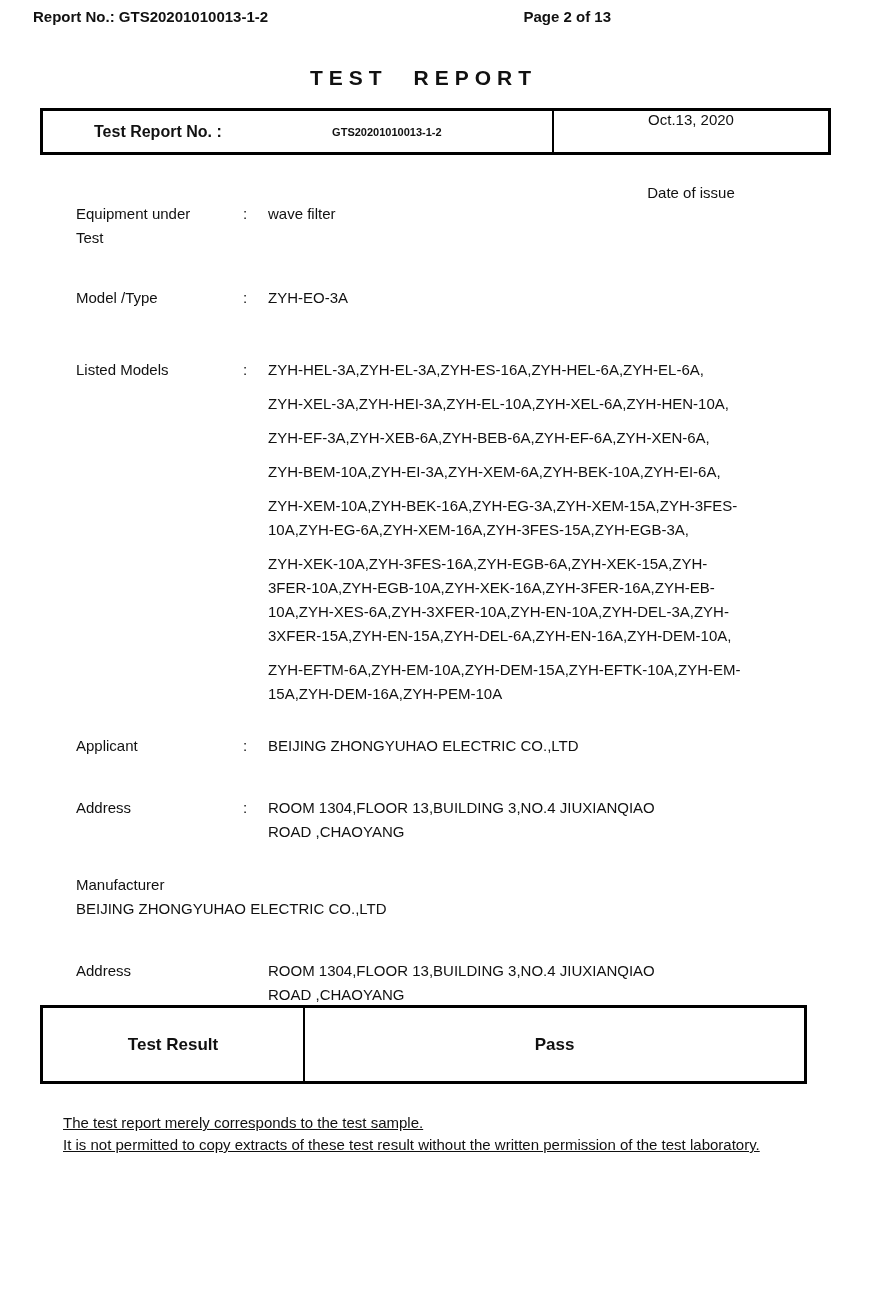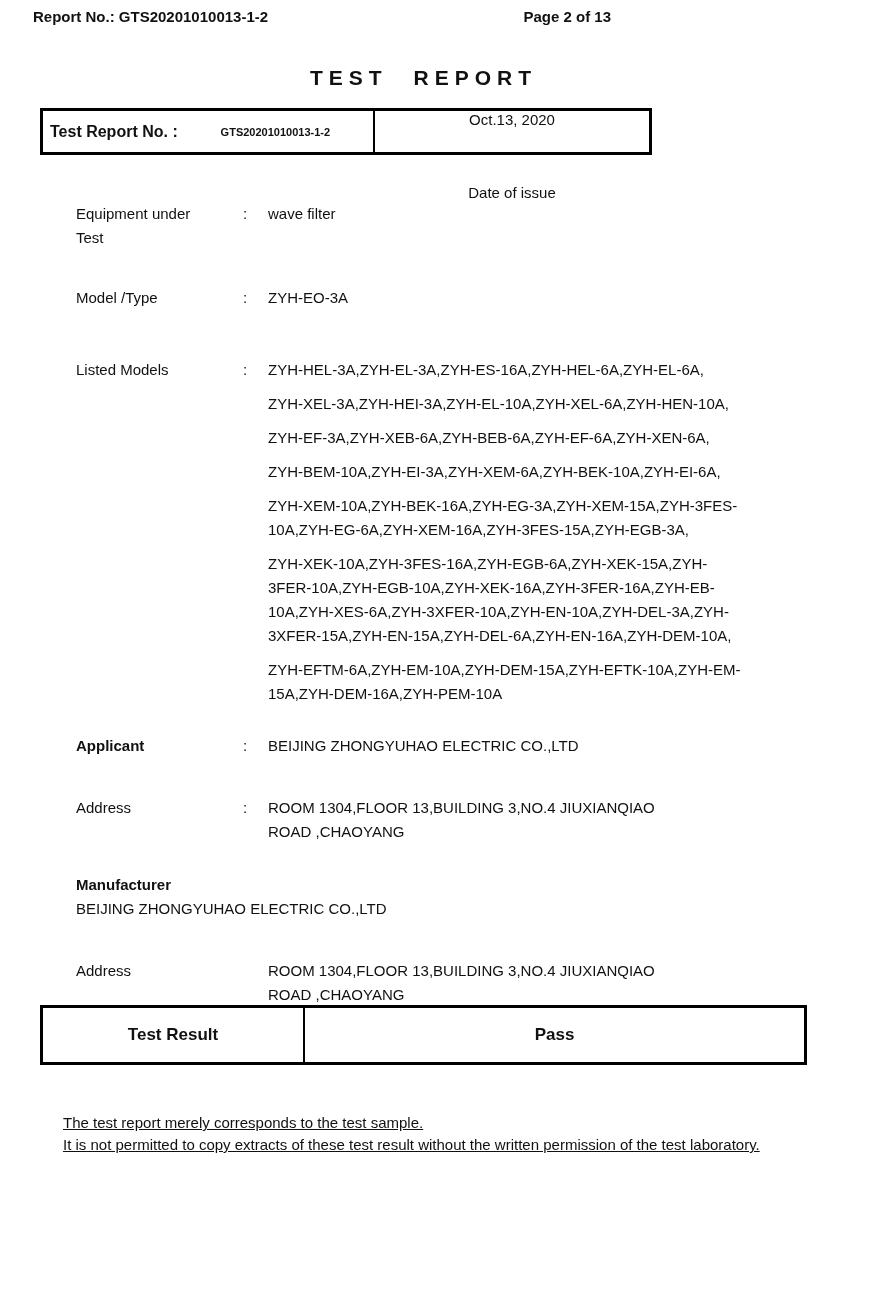--- a/index.html
+++ b/index.html
@@ -15,48 +15,48 @@
   .page-header { position:absolute; top:8px; left:0; width:698px;
     display:flex; justify-content:space-between;
     padding:0 87px 0 33px; font-weight:bold; font-size:15px; }
 
   
   .doc-title { position:absolute; top:42px; left:40px; width:767px;
     text-align:center; font-size:21px; font-weight:bold;
     letter-spacing:6px; word-spacing:14px;margin-top:24px; }
 
   
-  .report-table { position:absolute; top:108px; left:40px; width:612px; height:47px;
-    border:3px solid #000; display:flex; }
+  .report-table { position:absolute; top:108px; left:40px; width:791px; height:47px;
+    border:3px solid #000; display:flex;padding-left:44px; }
   .rt-left { flex:1; display:flex; align-items:center; padding-left:7px; }
   .rt-label { font-size:16px; font-weight:bold; white-space:nowrap; }
   .rt-number { flex:1; text-align:center; font-weight:bold; font-size:11px; }
   .rt-right { width:276px; border-left:2px solid #000; display:flex; flex-direction:column;gap:28px; }
   .rt-date { flex:1; display:flex; align-items:center; justify-content:center; }
   .rt-sep { height:2px; background:#a8a8a8; margin:0 3px 0 8px; }
   .rt-caption { flex:1; display:flex; align-items:center; justify-content:center; }
 
   
   .fields { position:absolute; top:202px; left:76px; width:744px; line-height:24px; }
   .frow { display:flex; align-items:flex-start; }
   .f-label { width:167px; padding-right:30px; }
-  .f-label.bold { font-weight:bold; }
+  .f-label.bold { font-weight:normal; }
   .f-colon { width:25px; }
   .f-value { width:552px; }
   .row-equipment { margin-bottom:36px; }
   .row-model { margin-bottom:48px; }
   .row-listed { margin-bottom:28px; }
   .row-applicant { margin-bottom:38px; }
   .row-applicant-address { margin-bottom:29px; }
   .row-manufacturer { margin-bottom:38px;flex-direction:column; }
   .models-para { margin-bottom:10px; }
   .models-para:last-child { margin-bottom:0; }
 
   
-  .result-table { position:absolute; top:1005px; left:40px; width:767px; height:60px;
+  .result-table { position:absolute; top:1005px; left:40px; width:767px; height:79px;
     border:3px solid #000; display:flex; }
   .res-left { width:262px; border-right:2px solid #000;
     display:flex; align-items:center; justify-content:center;
     font-weight:bold; font-size:17px; }
   .res-right { flex:1; display:flex; align-items:center; justify-content:center;
     font-weight:bold; font-size:17px; }
 
   
   .footer-note { position:absolute; top:1112px; left:63px; width:744px; line-height:22px;text-decoration:underline; }
   .footer-note .justified { text-align:justify; }

